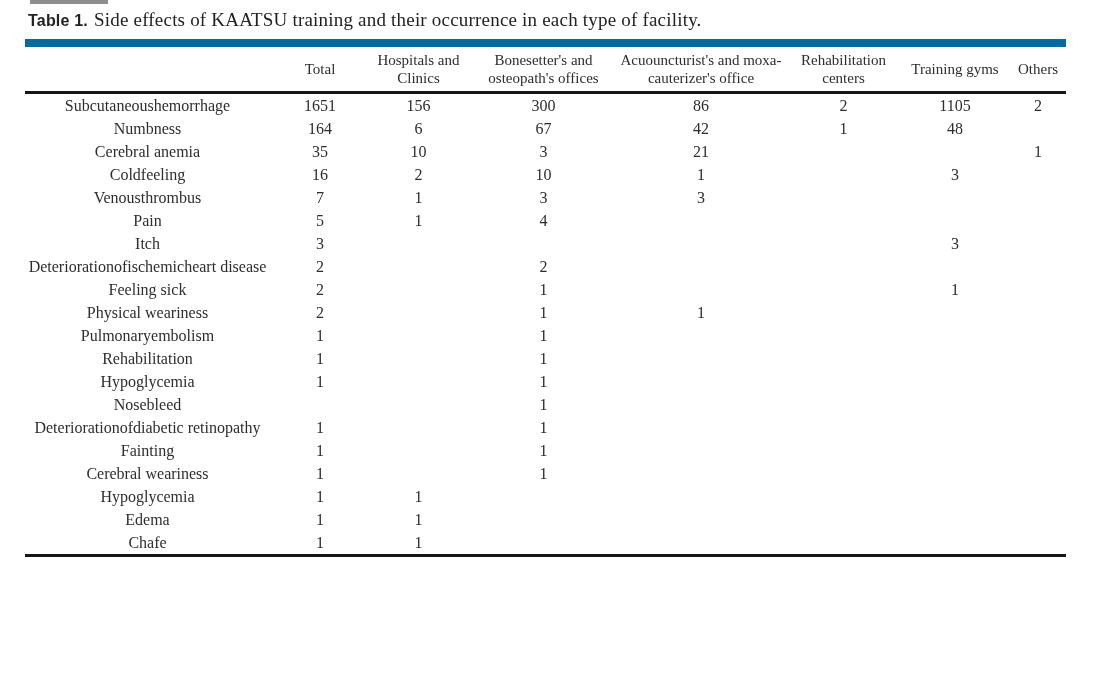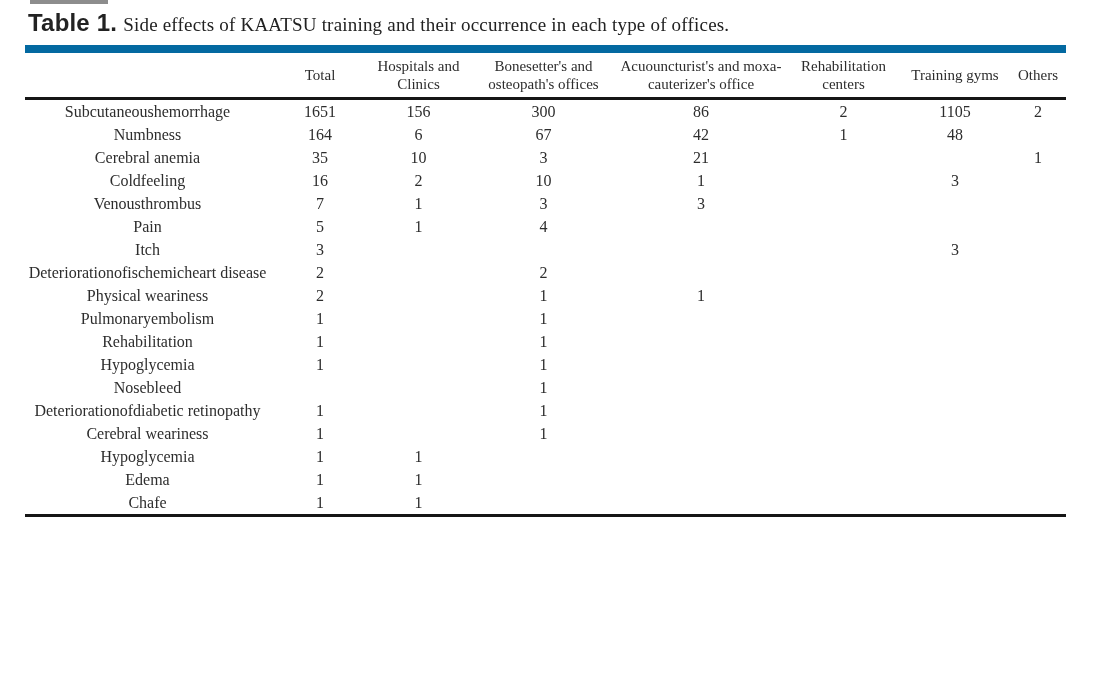--- a/index.html
+++ b/index.html
@@ -31,21 +31,21 @@
   }
   .caption {
     padding: 9px 0 8px 3px;
     font-size: 19px;
     color: #222222;
     letter-spacing: 0.2px;
   }
   .caption-label {
     font-family: "Liberation Sans", sans-serif;
     font-weight: bold;
-    font-size: 24px;
+    font-size: 16px;
     margin-right: 6px;
     margin-top: 16px;
   }
   table.effects {
     border-collapse: collapse;
     table-layout: fixed;
     width: 1041px;
     font-size: 16px;
   }
   thead tr {
@@ -78,21 +78,21 @@
     overflow-wrap: break-word;
   }
 </style>
 </head>
 <body>
 
 <div class="scan-artifact"></div>
 
 <div class="page">
   <div class="caption">
-    <span class="caption-label">Table 1.</span><span>Side effects of KAATSU training and their occurrence in each type of offices.</span>
+    <span class="caption-label">Table 1.</span><span>Side effects of KAATSU training and their occurrence in each type of facility.</span>
   </div>
 
   <table class="effects">
     <colgroup>
       <col style="width:250px">
       <col style="width:90px">
       <col style="width:107px">
       <col style="width:143px">
       <col style="width:172px">
       <col style="width:113px">
@@ -186,20 +186,30 @@
           <td class="row-label">Deteriorationofischemicheart disease</td>
           <td>2</td>
           <td></td>
           <td>2</td>
           <td></td>
           <td></td>
           <td></td>
           <td></td>
         </tr>
         <tr>
+          <td class="row-label">Feeling sick</td>
+          <td>2</td>
+          <td></td>
+          <td>1</td>
+          <td></td>
+          <td></td>
+          <td>1</td>
+          <td></td>
+        </tr>
+        <tr>
           <td class="row-label">Physical weariness</td>
           <td>2</td>
           <td></td>
           <td>1</td>
           <td>1</td>
           <td></td>
           <td></td>
           <td></td>
         </tr>
         <tr>
@@ -237,20 +247,30 @@
           <td></td>
           <td></td>
           <td>1</td>
           <td></td>
           <td></td>
           <td></td>
           <td></td>
         </tr>
         <tr>
           <td class="row-label">Deteriorationofdiabetic retinopathy</td>
+          <td>1</td>
+          <td></td>
+          <td>1</td>
+          <td></td>
+          <td></td>
+          <td></td>
+          <td></td>
+        </tr>
+        <tr>
+          <td class="row-label">Fainting</td>
           <td>1</td>
           <td></td>
           <td>1</td>
           <td></td>
           <td></td>
           <td></td>
           <td></td>
         </tr>
         <tr>
           <td class="row-label">Cerebral weariness</td>

